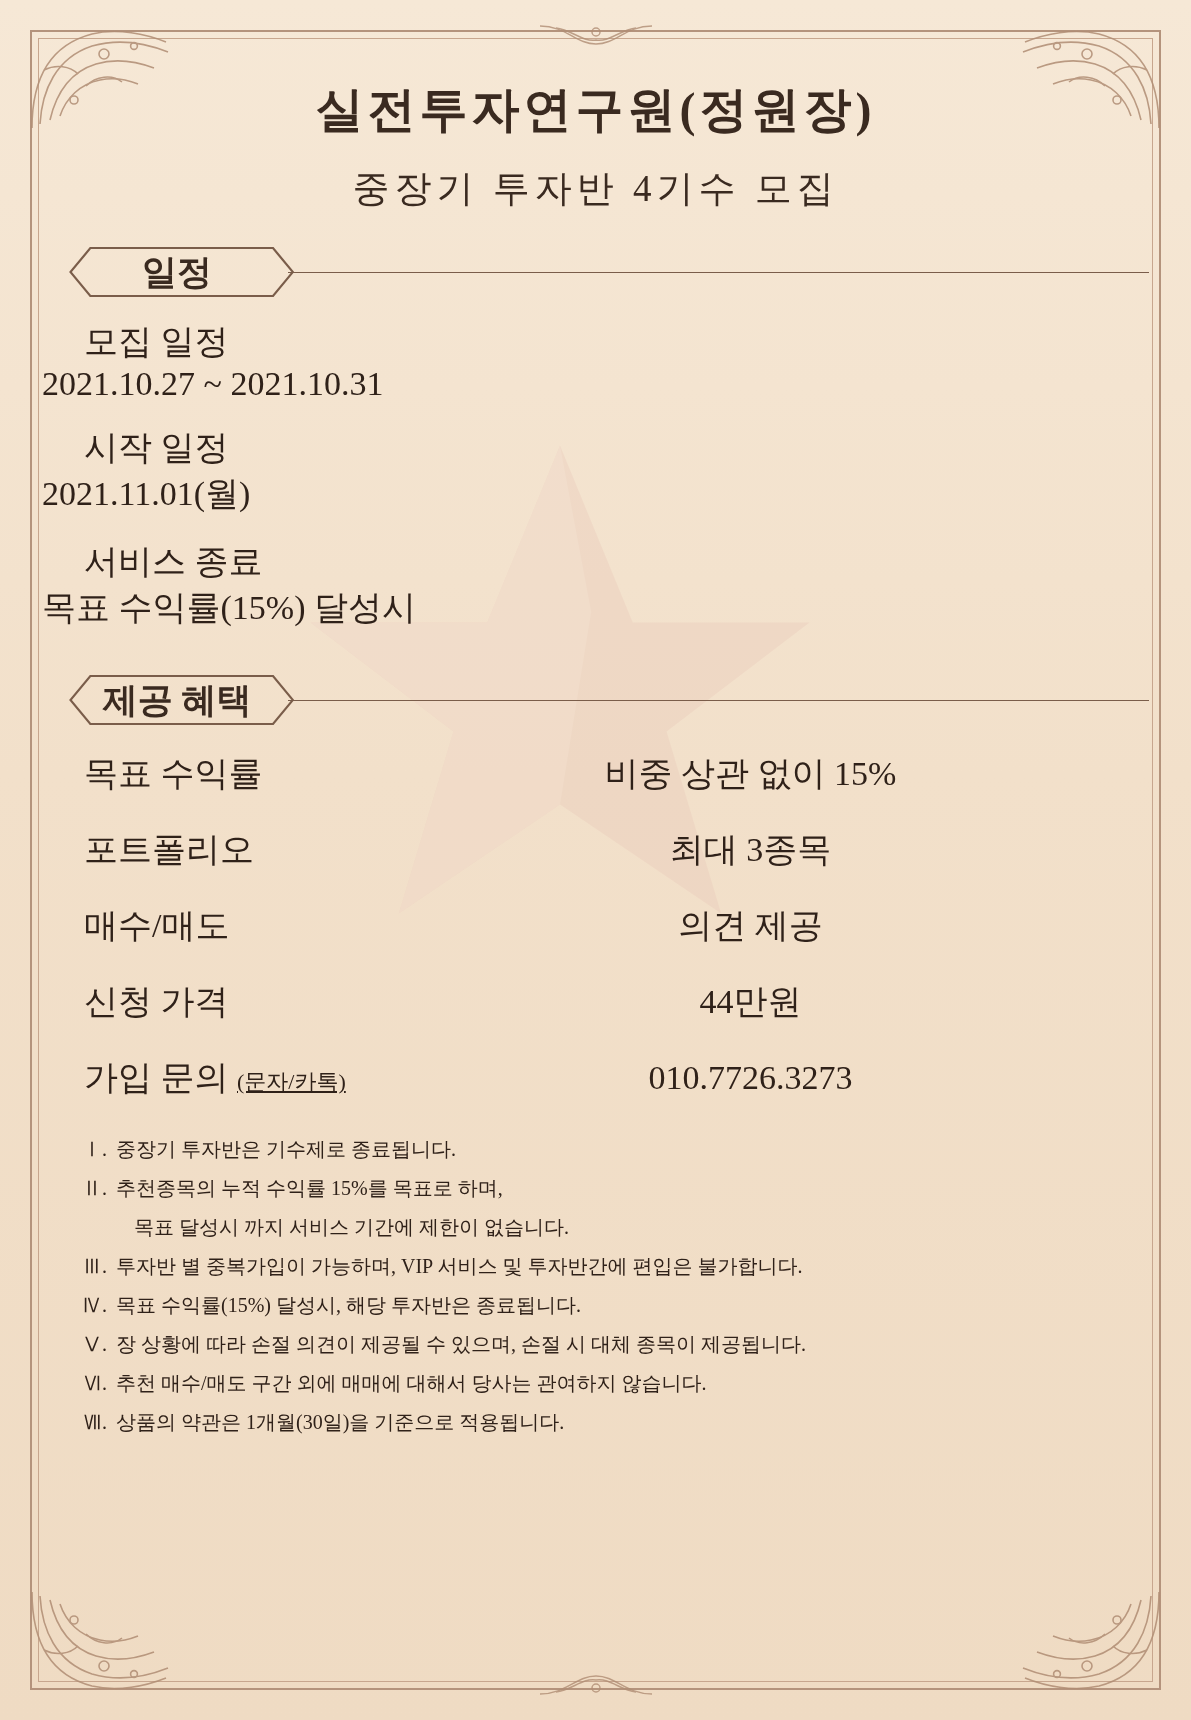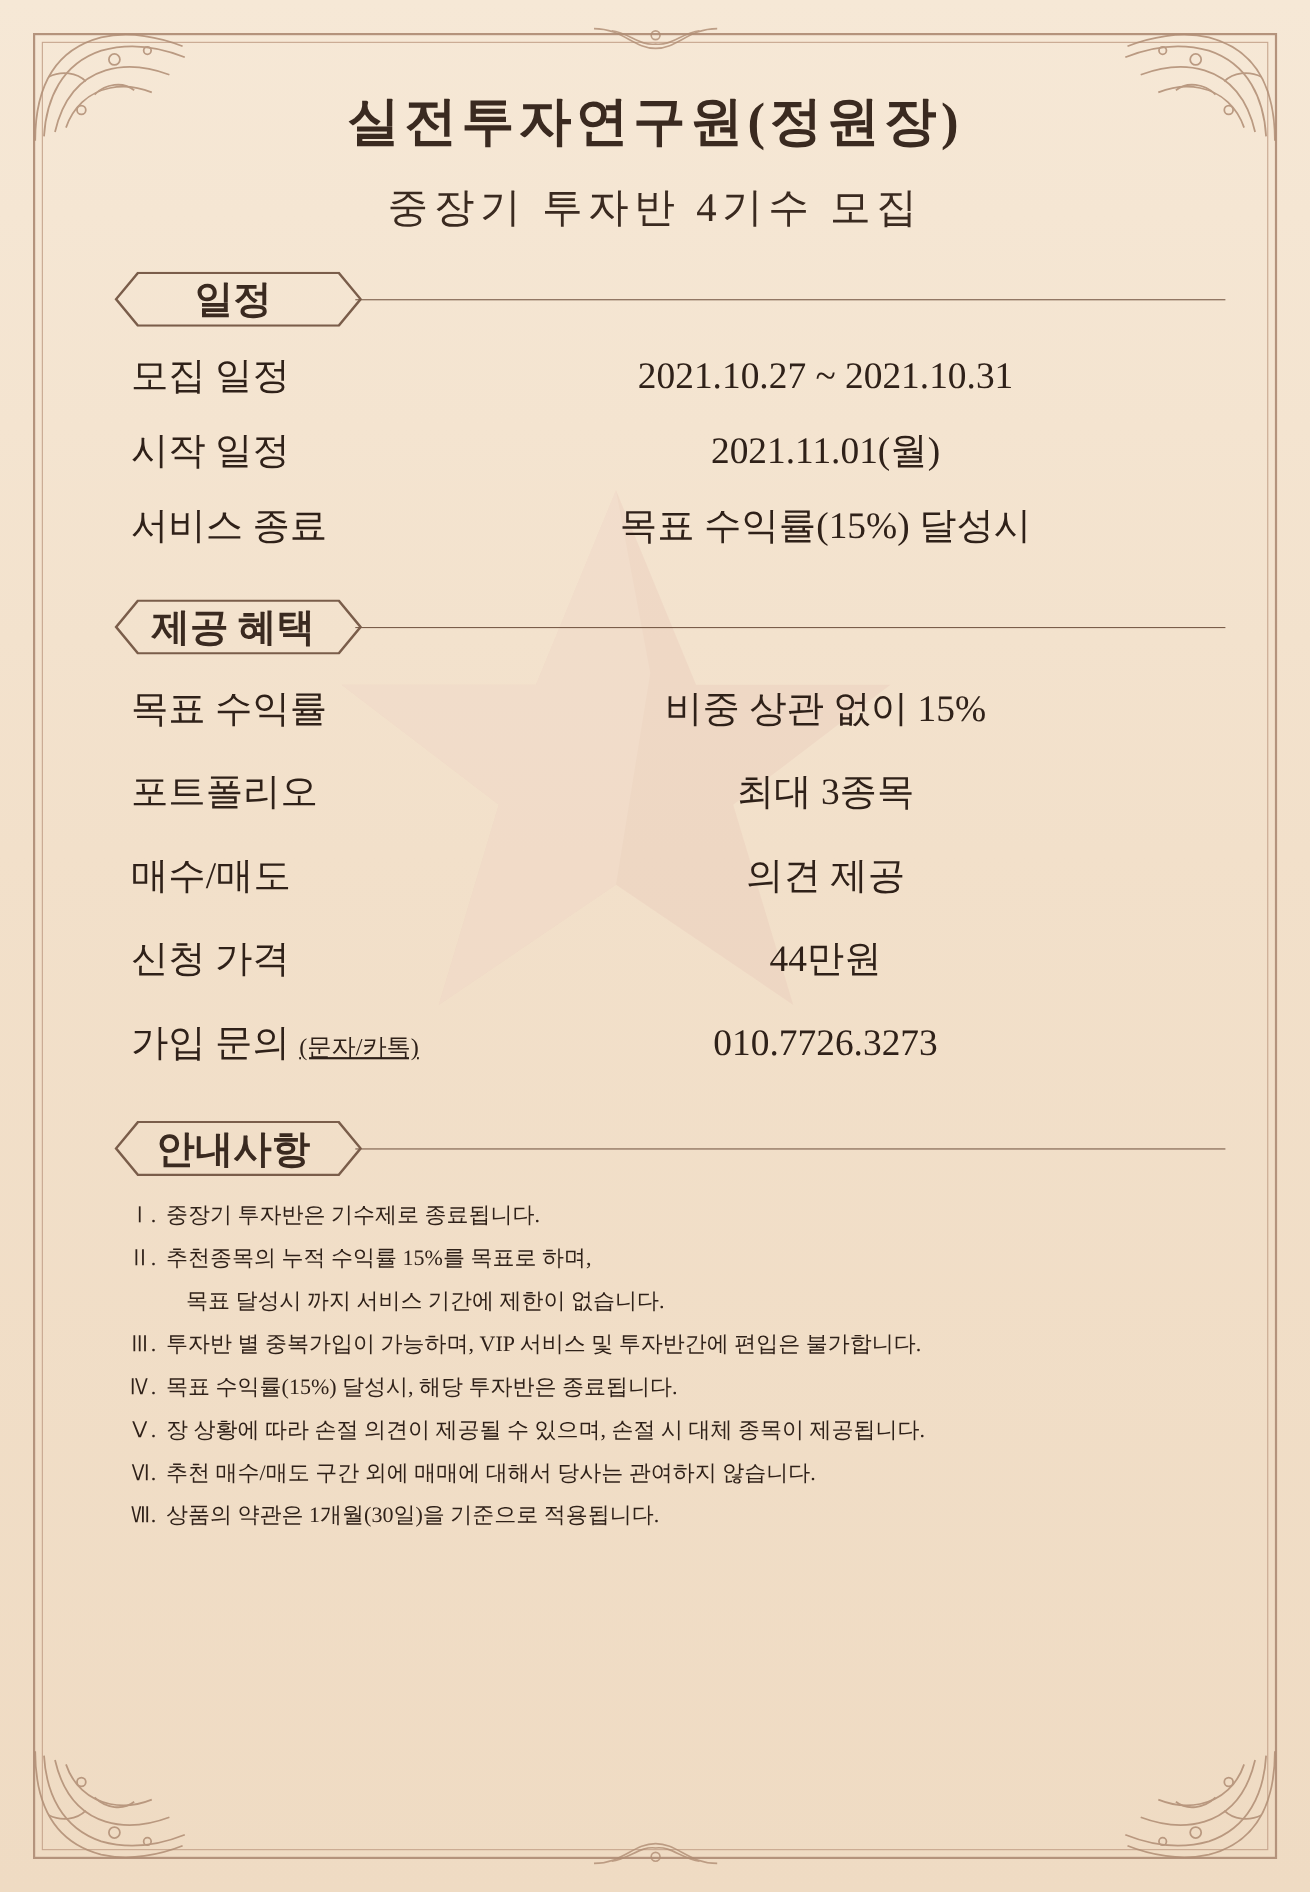--- a/index.html
+++ b/index.html
@@ -68,21 +68,21 @@
     height: 540px;
     opacity: .30;
     pointer-events: none;
   }
   .watermark svg { width: 100%; height: 100%; display: block; }
 
   
   .content {
     position: absolute;
     left: 0; right: 0; top: 0;
-    padding: 0 77px;
+    padding: 0 42px;
   }
 
   .title {
     text-align: center;
     font-size: 48px;
     font-weight: bold;
     letter-spacing: 4px;
     color: #3a2a20;
     margin-top: 78px;
     font-family: "Liberation Serif", serif;
@@ -152,21 +152,21 @@
   }
   .row .value {
     flex: 1;
     text-align: center;
     font-size: 34px;
     color: #2f2119;
     padding-right: 20px;
     white-space: nowrap;
     font-family: Liberation Serif, serif;
   }
-  .rows.schedule .row { padding: 11px 0; }
+  .rows.schedule .row { padding: 11px 0; flex-direction: column; }
   .rows.benefit .row { padding: 15px 0; }
 
   
   .notices {
     margin-top: 14px;
     padding-left: 40px;
   }
   .notice {
     display: flex;
     font-size: 20px;
@@ -329,31 +329,20 @@
       </div>
       <div class="row">
         <div class="label">
           <span>가입 문의</span>
           <span class="sub">(문자/카톡)</span>
         </div>
         <div class="value">010.7726.3273</div>
       </div>
     </div>
 
-    <div class="section-head">
-      <div class="ribbon">
-        <div class="ribbon-shape">
-          <svg viewBox="0 0 200 50" preserveAspectRatio="none" xmlns="http://www.w3.org/2000/svg">
-            <path d="M26 1 L182 1 L199 25 L182 49 L26 49 L9 25 Z" fill="none" stroke="#7a5d4a" stroke-width="2"></path>
-          </svg>
-        </div>
-        <span>안내사항</span>
-      </div>
-      <div class="rule"></div>
-    </div>
 
     <div class="notices">
       <div class="notice">
         <div class="num">Ⅰ.</div>
         <div class="txt">중장기 투자반은 기수제로 종료됩니다.</div>
       </div>
       <div class="notice">
         <div class="num">Ⅱ.</div>
         <div class="txt">추천종목의 누적 수익률 15%를 목표로 하며,</div>
       </div>

